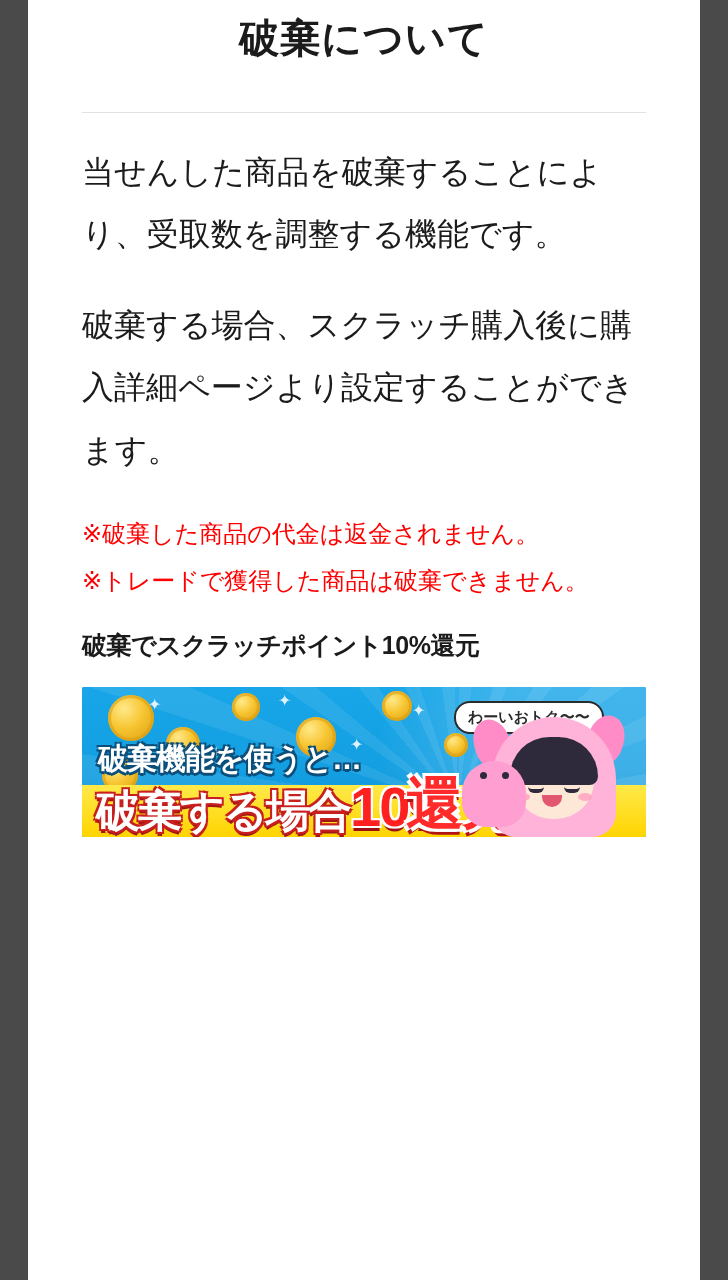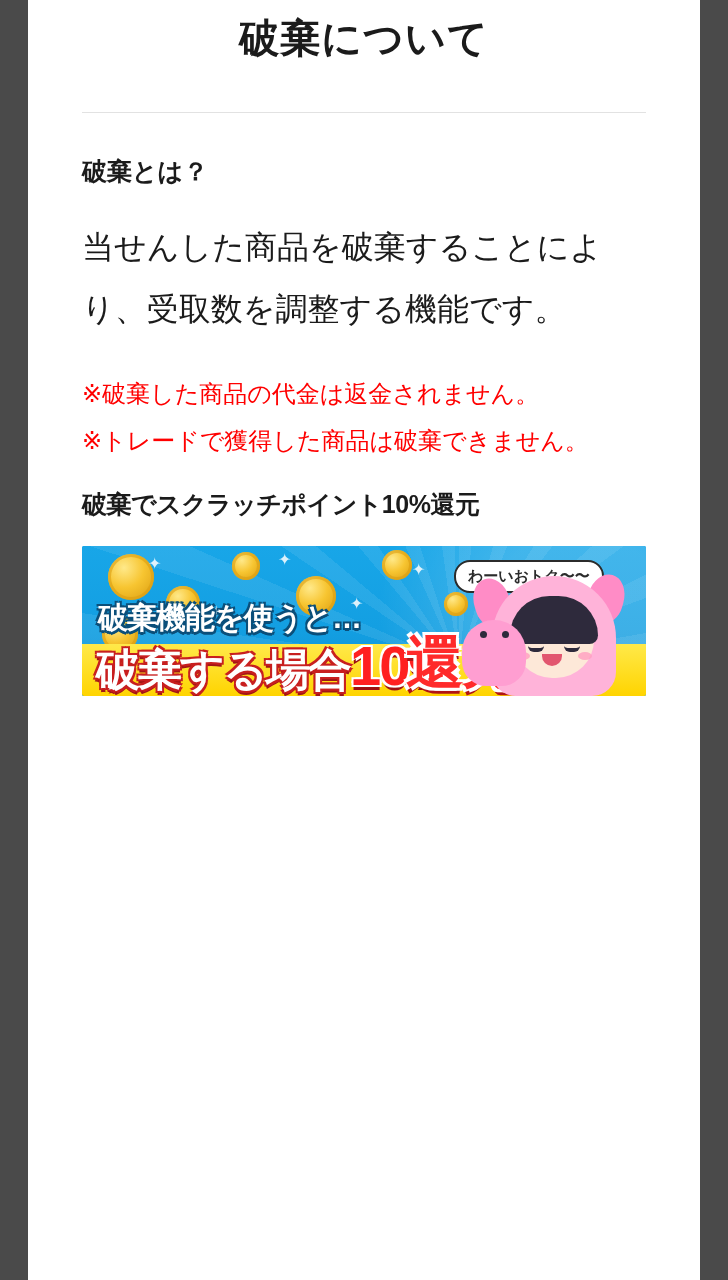--- a/index.html
+++ b/index.html
@@ -311,23 +311,23 @@
 
 <div class="page">
   <div class="sheet">
     <div class="content">
 
       <h1 class="page-title">破棄について</h1>
 
 
       <hr class="divider">
 
-      <h2 class="section-heading">破棄とは？</h2>
 
       <div class="body-text">当せんした商品を破棄することにより、受取数を調整する機能です。</div>
+      <div class="body-text">破棄する場合、スクラッチ購入後に購入詳細ページより設定することができます。</div>
 
       <div class="note-red">
         <span class="line">※破棄した商品の代金は返金されません。</span>
         <span class="line">※トレードで獲得した商品は破棄できません。</span>
       </div>
 
       <h3 class="promo-heading">破棄でスクラッチポイント10%還元</h3>
 
       <div class="banner">
         <div class="banner-bg"></div>

